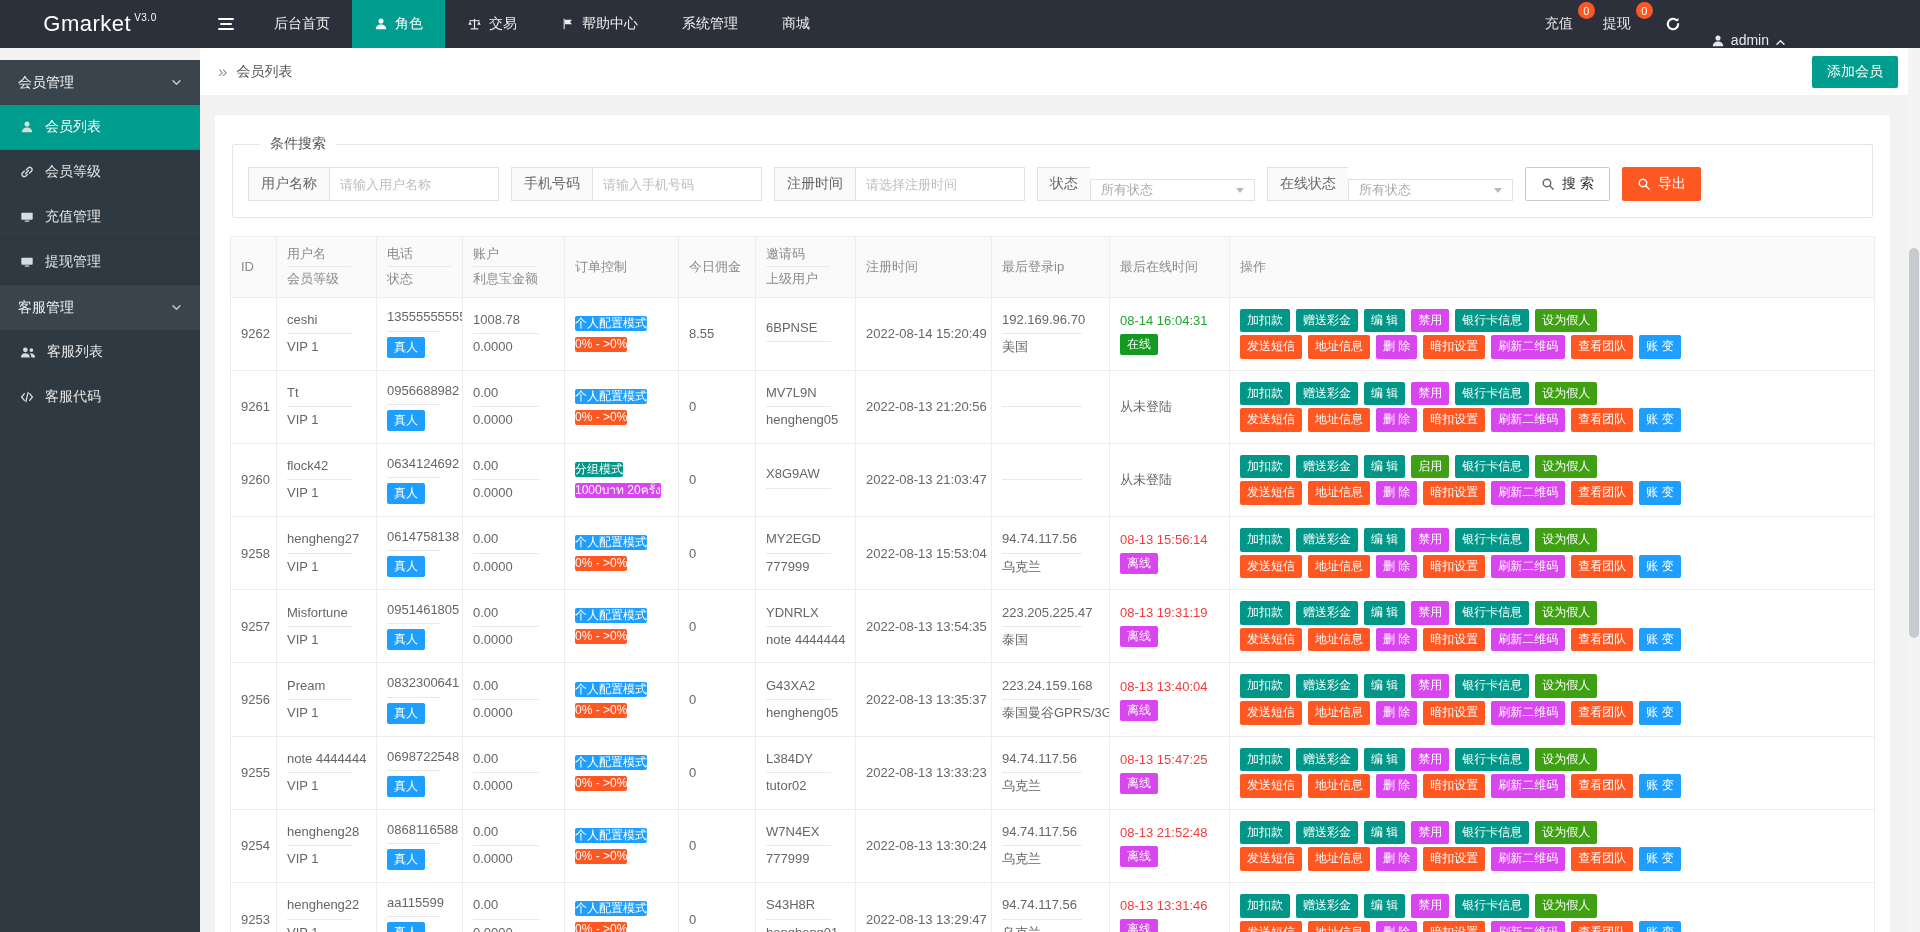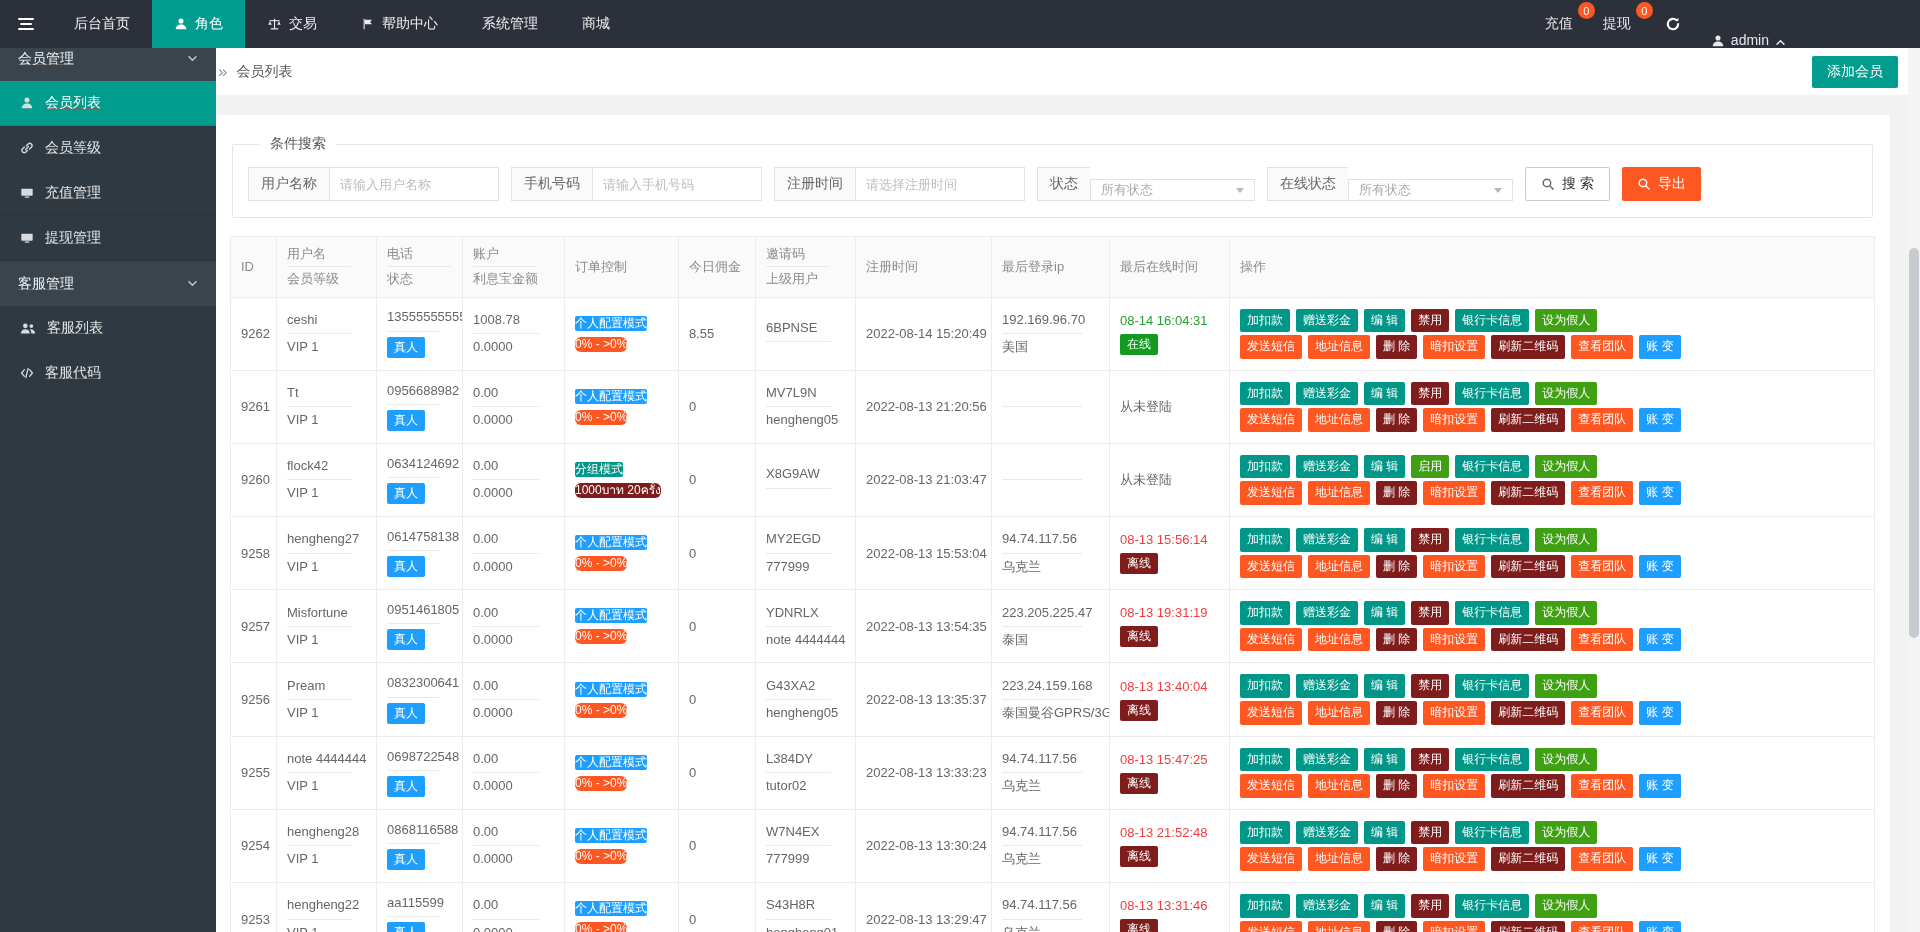--- a/index.html
+++ b/index.html
@@ -18,21 +18,21 @@
 .nav-item{display:flex;align-items:center;gap:7px;padding:0 22px;color:#EFEFEF;font-size:14px;cursor:pointer;white-space:nowrap;}
 .nav-item.active{background:#009C8D;color:#fff;}
 .nav-right{margin-left:auto;display:flex;align-items:stretch;padding-right:120px;}
 .nav-chip{position:relative;display:flex;align-items:center;color:#E8E8E8;padding:0 18px 0 12px;cursor:pointer;}
 .num-badge{position:absolute;top:2px;right:-4px;min-width:17px;height:17px;border-radius:9px;background:#FF5722;color:#fff;font-size:11px;display:flex;align-items:center;justify-content:center;padding:0 4px;}
 .nav-ico-btn{display:flex;align-items:center;color:#fff;padding:0 16px;cursor:pointer;}
 .nav-user{display:flex;align-items:flex-end;gap:6px;color:#E8E8E8;padding:0 14px;cursor:pointer;}
 .ico{display:inline-flex;align-items:center;justify-content:center;line-height:0;}
 
 
-.sidebar{position:absolute;top:36px;left:0;bottom:0;width:216px;background:#2F3941;z-index:10;text-decoration:underline;}
+.sidebar{position:absolute;top:60px;left:0;bottom:0;width:200px;background:#2F3941;z-index:10;}
 .side-group{height:45px;background:#3A444D;color:#F2F2F2;display:flex;align-items:center;justify-content:space-between;padding:0 18px;font-size:14px;cursor:pointer;}
 .side-group .ico{color:#C3C9CE;}
 .side-item{height:45px;background:#2F3941;color:#E6E6E6;display:flex;align-items:center;gap:11px;padding:0 20px;font-size:14px;cursor:pointer;border-bottom:1px solid rgba(0,0,0,.06);}
 .side-item .ico{color:#D8DCDF;}
 .side-item.active{background:#009C8D;color:#fff;}
 
 
 .main{position:absolute;left:200px;top:48px;right:0;bottom:0;overflow:hidden;}
 .crumbbar{height:47px;background:#fff;display:flex;align-items:center;padding:0 18px;}
 .crumb-sep{color:#999;font-size:17px;margin-right:9px;}
@@ -60,44 +60,48 @@
 table.member th,table.member td{border:1px solid #EDEDED;white-space:nowrap;overflow:hidden;}
 table.member th{background:#FAFAFA;color:#8B8B8B;font-weight:normal;font-size:13px;text-align:left;padding:9px 10px;height:58px;vertical-align:middle;}
 table.member td{padding:8px 10px;font-size:13px;color:#666;vertical-align:middle;height:69px;background:#fff;}
 .c-id{text-align:center;}
 th.c-id{text-align:center;}
 .divider{border-bottom:1px solid #E9E9E9;margin:5px 0;width:82%;max-width:105px;}
 th .divider{width:64px;margin:4px 0;}
 .l1,.l2{line-height:1.25;}
 .badge{display:inline-block;padding:3px 7px;border-radius:2px;color:#fff;font-size:12px;line-height:1.25;white-space:nowrap;}
 .bstack .badge{display:table;margin:0 0 6px 0;}
-.bstack .badge:last-child{margin-bottom:0;border-radius:6px;}
+.bstack .badge:last-child{margin-bottom:0;}
 .teal{background:#009688;}
 .blue{background:#1E9FFF;}
 .orange{background:#FF5722;}
-.red{background:#7f1d1d;}
+.red{background:#d946ef;}
 .green{background:#3FA013;}
 .green-dark{background:#129A21;}
 .t-green{color:#21A32C;}
 .t-red{color:#F33B3B;}
 .ol-time{margin-bottom:6px;font-size:13px;}
 .never{color:#666;}
 .act-line{display:flex;gap:6px;margin:3px 0;}
 .abtn{display:inline-block;padding:4px 7px;border-radius:2px;color:#fff;font-size:12px;border:none;cursor:pointer;white-space:nowrap;font-family:inherit;line-height:1.3;}
 
 
 .scrollbar{position:absolute;top:48px;right:0;bottom:0;width:12px;background:#F4F4F4;z-index:30;}
 .scroll-thumb{position:absolute;left:1px;width:10px;top:200px;height:390px;background:#C7CBD0;border-radius:5px;cursor:pointer;}
 </style>
 </head>
 <body>
 
 <div class="app">
 
   <header class="navbar">
+    <div class="logo">
+      <span>Gmarket</span>
+      <span class="logo-ver">V3.0</span>
+    </div>
     <div class="burger">
         <i></i>
         <i></i>
         <i></i>
       </div>
     <nav class="nav-menu" id="nav-menu">
         <div class="nav-item">
           <span>后台首页</span>
         </div>
         <div class="nav-item active">

